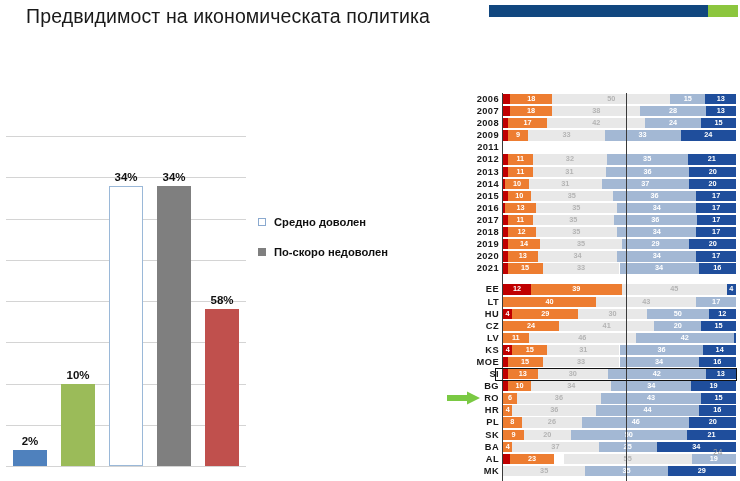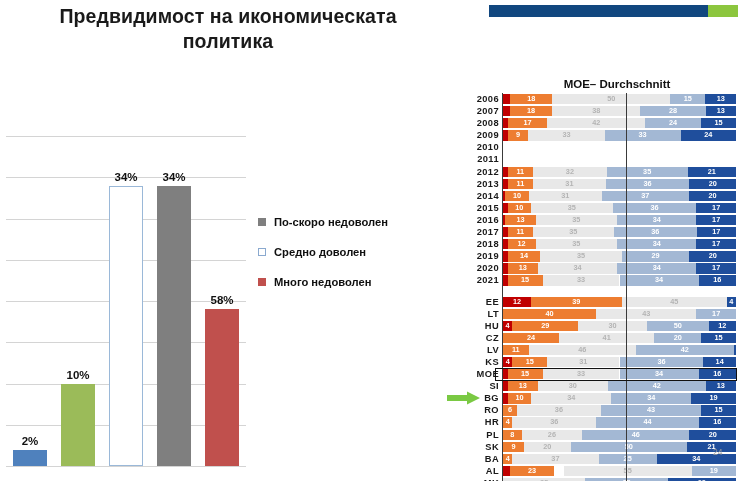--- a/index.html
+++ b/index.html
@@ -29,21 +29,21 @@
             color:#fff;font-weight:bold;font-size:17px;letter-spacing:.5px;
             display:flex;align-items:center;justify-content:center;}
   .logo-txt{position:absolute;left:108px;top:1px;width:132px;
             font-size:4.8px;line-height:6.2px;color:#1b2a41;font-weight:bold;}
   .logo-txt .de{color:#16365c;}
   .logo-txt .bg{color:#16365c;}
 
   
   .title{
     position:absolute;left:18px;top:4px;width:420px;
-    text-align:center;font-size:19.5px;font-weight:bold;color:#1a1a1a;
+    text-align:center;font-size:19.5px;font-weight:normal;color:#1a1a1a;
     line-height:25px;letter-spacing:.1px;
   }
 
   
   .chart{position:absolute;left:6px;top:136px;width:240px;height:330px;}
   .grid{position:absolute;left:0;top:0;width:240px;height:330px;}
   .gl{position:absolute;left:0;width:240px;height:1px;background:#d4d4d4;}
   .plot{position:absolute;left:0;bottom:0;width:240px;height:330px;}
   .bar{position:absolute;bottom:0;width:34px;}
   .bar .b{position:absolute;bottom:0;width:100%;}
@@ -122,27 +122,25 @@
           <div class="lbl" style="bottom: 283.5px;">34%</div>
         </div>
         <div class="bar" style="left: 199px;">
           <div class="b" style="height: 156.75px; background: rgb(192, 80, 77); border: 1px solid rgb(192, 80, 77); box-sizing: border-box;"></div>
           <div class="lbl" style="bottom: 159.75px;">58%</div>
         </div>
       </div>
   </div>
 
   <div class="legend" id="legend">
+      <div class="lg-item"><span class="lg-sw" style="background: rgb(255, 255, 255); border: 1px solid rgb(138, 169, 207); box-sizing: border-box;"></span><span>Средно доволен</span></div>
       <div class="lg-item"><span class="lg-sw" style="background: rgb(127, 127, 127); border: 1px solid rgb(127, 127, 127); box-sizing: border-box;"></span><span>По-скоро недоволен</span></div>
-      <div class="lg-item"><span class="lg-sw" style="background: rgb(255, 255, 255); border: 1px solid rgb(138, 169, 207); box-sizing: border-box;"></span><span>Средно доволен</span></div>
-      <div class="lg-item"><span class="lg-sw" style="background: rgb(192, 80, 77); border: 1px solid rgb(192, 80, 77); box-sizing: border-box;"></span><span>Много недоволен</span></div>
     </div>
 
   <div class="right">
-    <div class="moe-head">MOE– Durchschnitt</div>
     <div class="rows" id="rows">
         <div class="r">
           <div class="yr">2006</div>
           <div class="stack">
             <div class="seg c0" style="left: 0px; width: 7.06061px;"></div>
             <div class="seg c1" style="left: 7.06061px; width: 42.3636px;">18</div>
             <div class="seg c2" style="left: 49.4242px; width: 117.677px;">50</div>
             <div class="seg c3" style="left: 167.101px; width: 35.303px;">15</div>
             <div class="seg c4" style="left: 202.404px; width: 30.596px;">13</div>
           </div>
@@ -169,23 +167,20 @@
         </div>
         <div class="r">
           <div class="yr">2009</div>
           <div class="stack">
             <div class="seg c0" style="left: 0px; width: 4.61386px;"></div>
             <div class="seg c1" style="left: 4.61386px; width: 20.7624px;">9</div>
             <div class="seg c2" style="left: 25.3762px; width: 76.1287px;">33</div>
             <div class="seg c3" style="left: 101.505px; width: 76.1287px;">33</div>
             <div class="seg c4" style="left: 177.634px; width: 55.3663px;">24</div>
           </div>
-        </div>
-        <div class="r">
-          <div class="yr">2010</div>
         </div>
         <div class="r">
           <div class="yr">2011</div>
         </div>
         <div class="r">
           <div class="yr">2012</div>
           <div class="stack">
             <div class="seg c0" style="left: 0px; width: 4.61386px;"></div>
             <div class="seg c1" style="left: 4.61386px; width: 25.3762px;">11</div>
             <div class="seg c2" style="left: 29.9901px; width: 73.8218px;">32</div>

